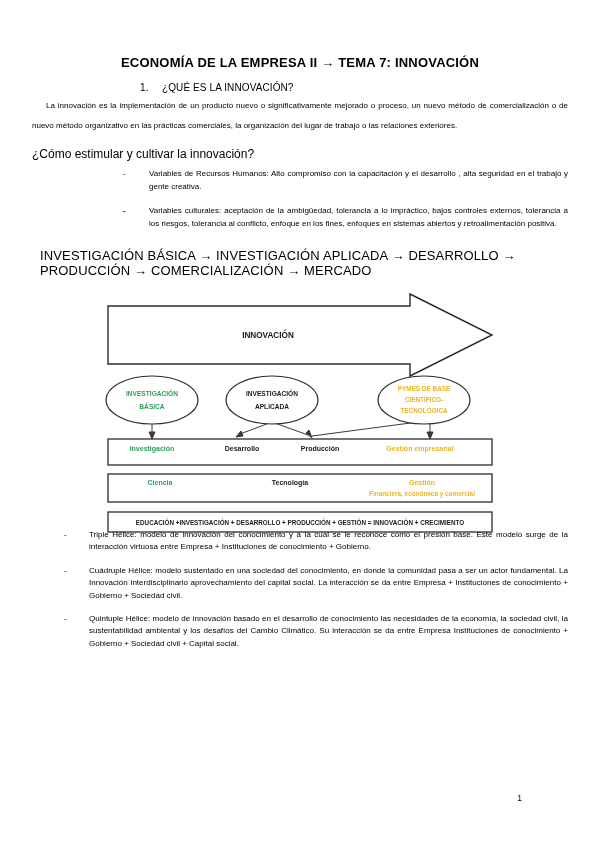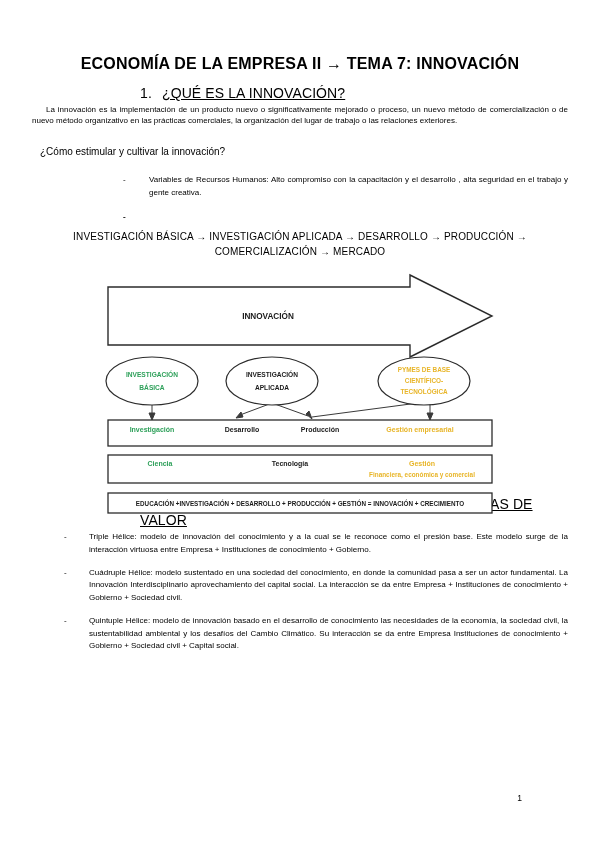--- a/index.html
+++ b/index.html
@@ -14,49 +14,48 @@
     position: relative;
     overflow: hidden;
   }
   .page {
     width: 600px; height: 848px;
     padding: 55px 32px 30px 32px;
     position: relative;
   }
 
   h1.doc-title {
-    font-size: 16px;
+    font-size: 13px;
     font-weight: bold;
     text-align: center;
     margin: 0 0 12px 0;
     letter-spacing: 0.2px;
   }
 
   .numbered-heading {
-    font-size: 14px;
+    font-size: 10px;
     margin: 0 0 3px 0;
     padding-left: 108px;
     letter-spacing: 0.1px;
-    text-decoration: underline;
   }
   .numbered-heading .num { display: inline-block; width: 22px; }
 
   p.body {
     font-size: 8.0px;
-    line-height: 11px;
+    line-height: 20px;
     text-align: justify;
     margin: 0;
     text-indent: 14px;
     hyphens: none;
   }
 
   .q-line {
-    font-size: 10px;
+    font-size: 12px;
     line-height: 12.4px;
-    margin: 8px;
+    margin: 0;
   }
 
   .gap-s { height: 8px; }
   .gap-m { height: 12px; }
   .gap-l { height: 18px; }
 
   ul.dashes {
     list-style: none;
     margin: 0;
     padding: 0;
@@ -76,22 +75,22 @@
     top: 0;
   }
   ul.dashes.tight > li { margin-bottom: 11px; }
 
   ul.dashes.sec2 > li {
     padding-left: 57px;
   }
   ul.dashes.sec2 > li .dash { left: 32px; }
 
   .chain {
-    font-size: 10px;
-    text-align: center;
+    font-size: 13px;
+    text-align: left;
     line-height: 15px;
     margin: 0;
     padding: 0 8px;
     letter-spacing: 0.15px;
   }
 
   
   .diagram {
     position: relative;
     width: 400px;
@@ -133,20 +132,21 @@
   <ul class="dashes">
     <li>
       <span class="dash">-</span>
       <span>Variables de Recursos Humanos: Alto compromiso con la capacitación y el desarrollo , alta seguridad en el trabajo y gente creativa.</span>
     </li>
     <li>
       <span class="dash">-</span>
     </li>
     <li>
       <span class="dash">-</span>
+      <span>Variables culturales: aceptación de la ambigüedad, tolerancia a lo impráctico, bajos controles externos, tolerancia a los riesgos, tolerancia al conflicto, enfoque en los fines, enfoques en sistemas abiertos y retroalimentación positiva.</span>
     </li>
   </ul>
 
   <div class="gap-l"></div>
 
   <p class="chain">INVESTIGACIÓN BÁSICA → INVESTIGACIÓN APLICADA → DESARROLLO → PRODUCCIÓN → COMERCIALIZACIÓN → MERCADO</p>
 
   <div class="diagram">
     <svg width="400" height="215" viewBox="0 0 400 215" xmlns="http://www.w3.org/2000/svg">
 

